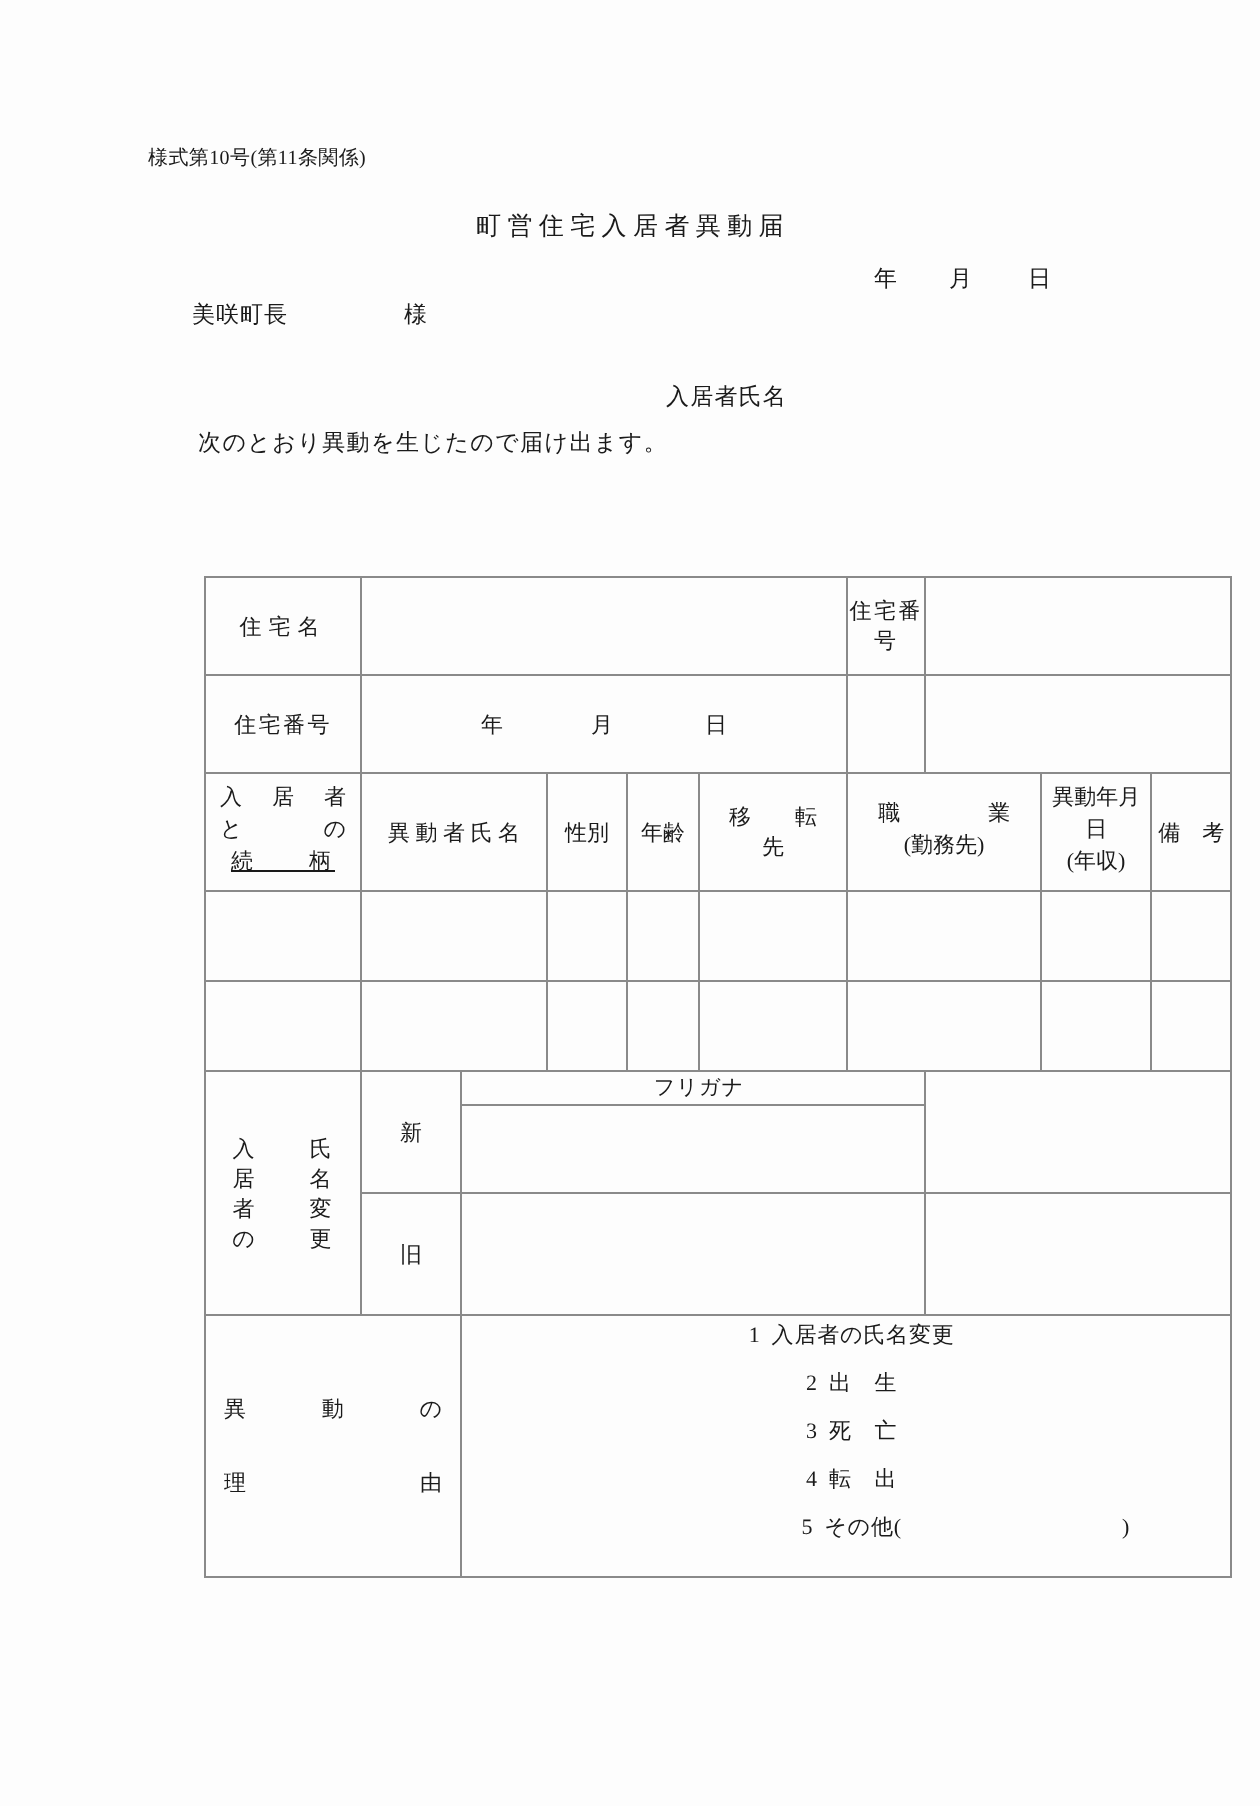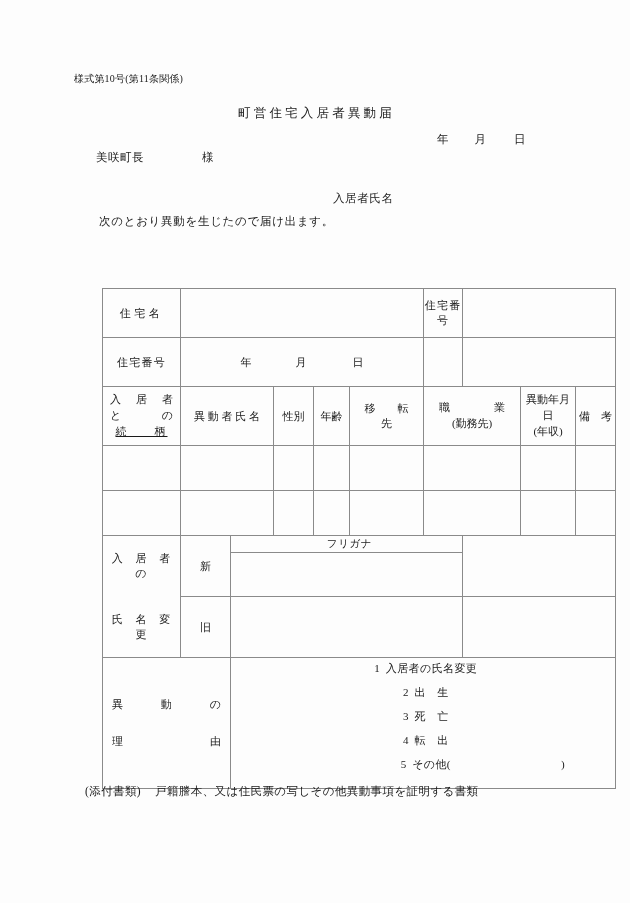--- a/index.html
+++ b/index.html
@@ -328,21 +328,21 @@
         <td class="h44"></td>
         <td class="h44"></td>
         <td class="h44" colspan="2"></td>
         <td class="h44" colspan="2"></td>
         <td class="h44"></td>
         <td class="h44"></td>
       </tr>
 
       <tr>
         <td class="h60" rowspan="2" style="padding:0">
-          <div style="height:100%;display:flex;flex-direction:column;justify-content:space-around;text-align:center;">
+          <div style="height:100%;display:flex;flex-direction:row;justify-content:space-around;text-align:center;">
             <div class="nm-label" style="height:auto">入 居 者 の</div>
             <div class="nm-label" style="height:auto">氏 名 変 更</div>
           </div>
         </td>
         <td class="h60" style="width:22px">新</td>
         <td class="h60 furi-box" colspan="6">
           <div class="furi-inner">
             <div class="furi-top">フリガナ</div>
             <div class="furi-rest"></div>
           </div>
@@ -387,17 +387,14 @@
             <li class="other">
               <span class="num">5</span><span>その他(</span><span class="paren-close">)</span>
             </li>
           </ol>
         </td>
       </tr>
     </tbody>
       </table>
   </div>
 
-  <div class="footnote">
-    <span>(添付書類)</span><span class="gap"></span><span>戸籍謄本、又は住民票の写しその他異動事項を証明する書類</span>
-  </div>
 
 </div>
 
 </body></html>

